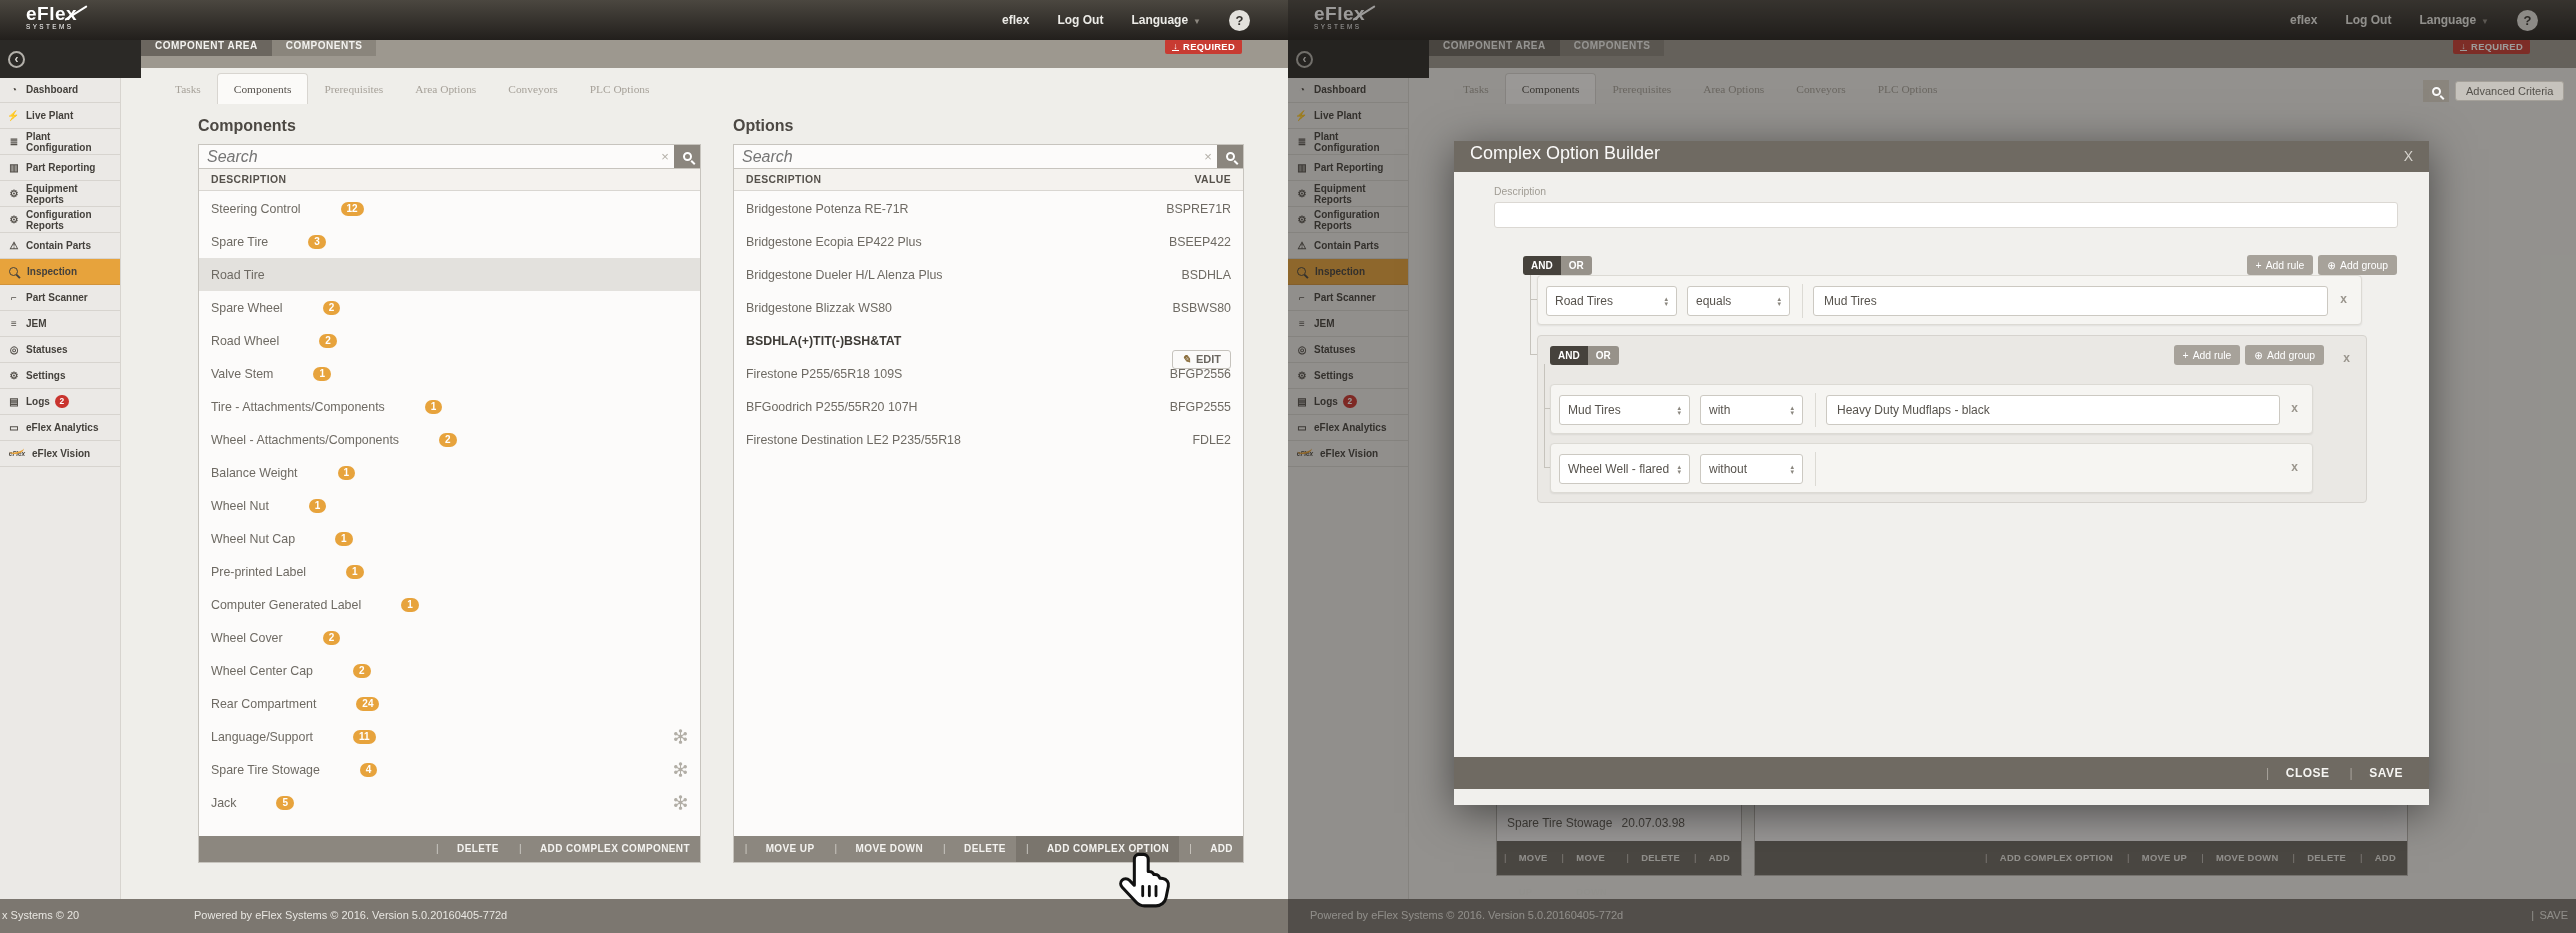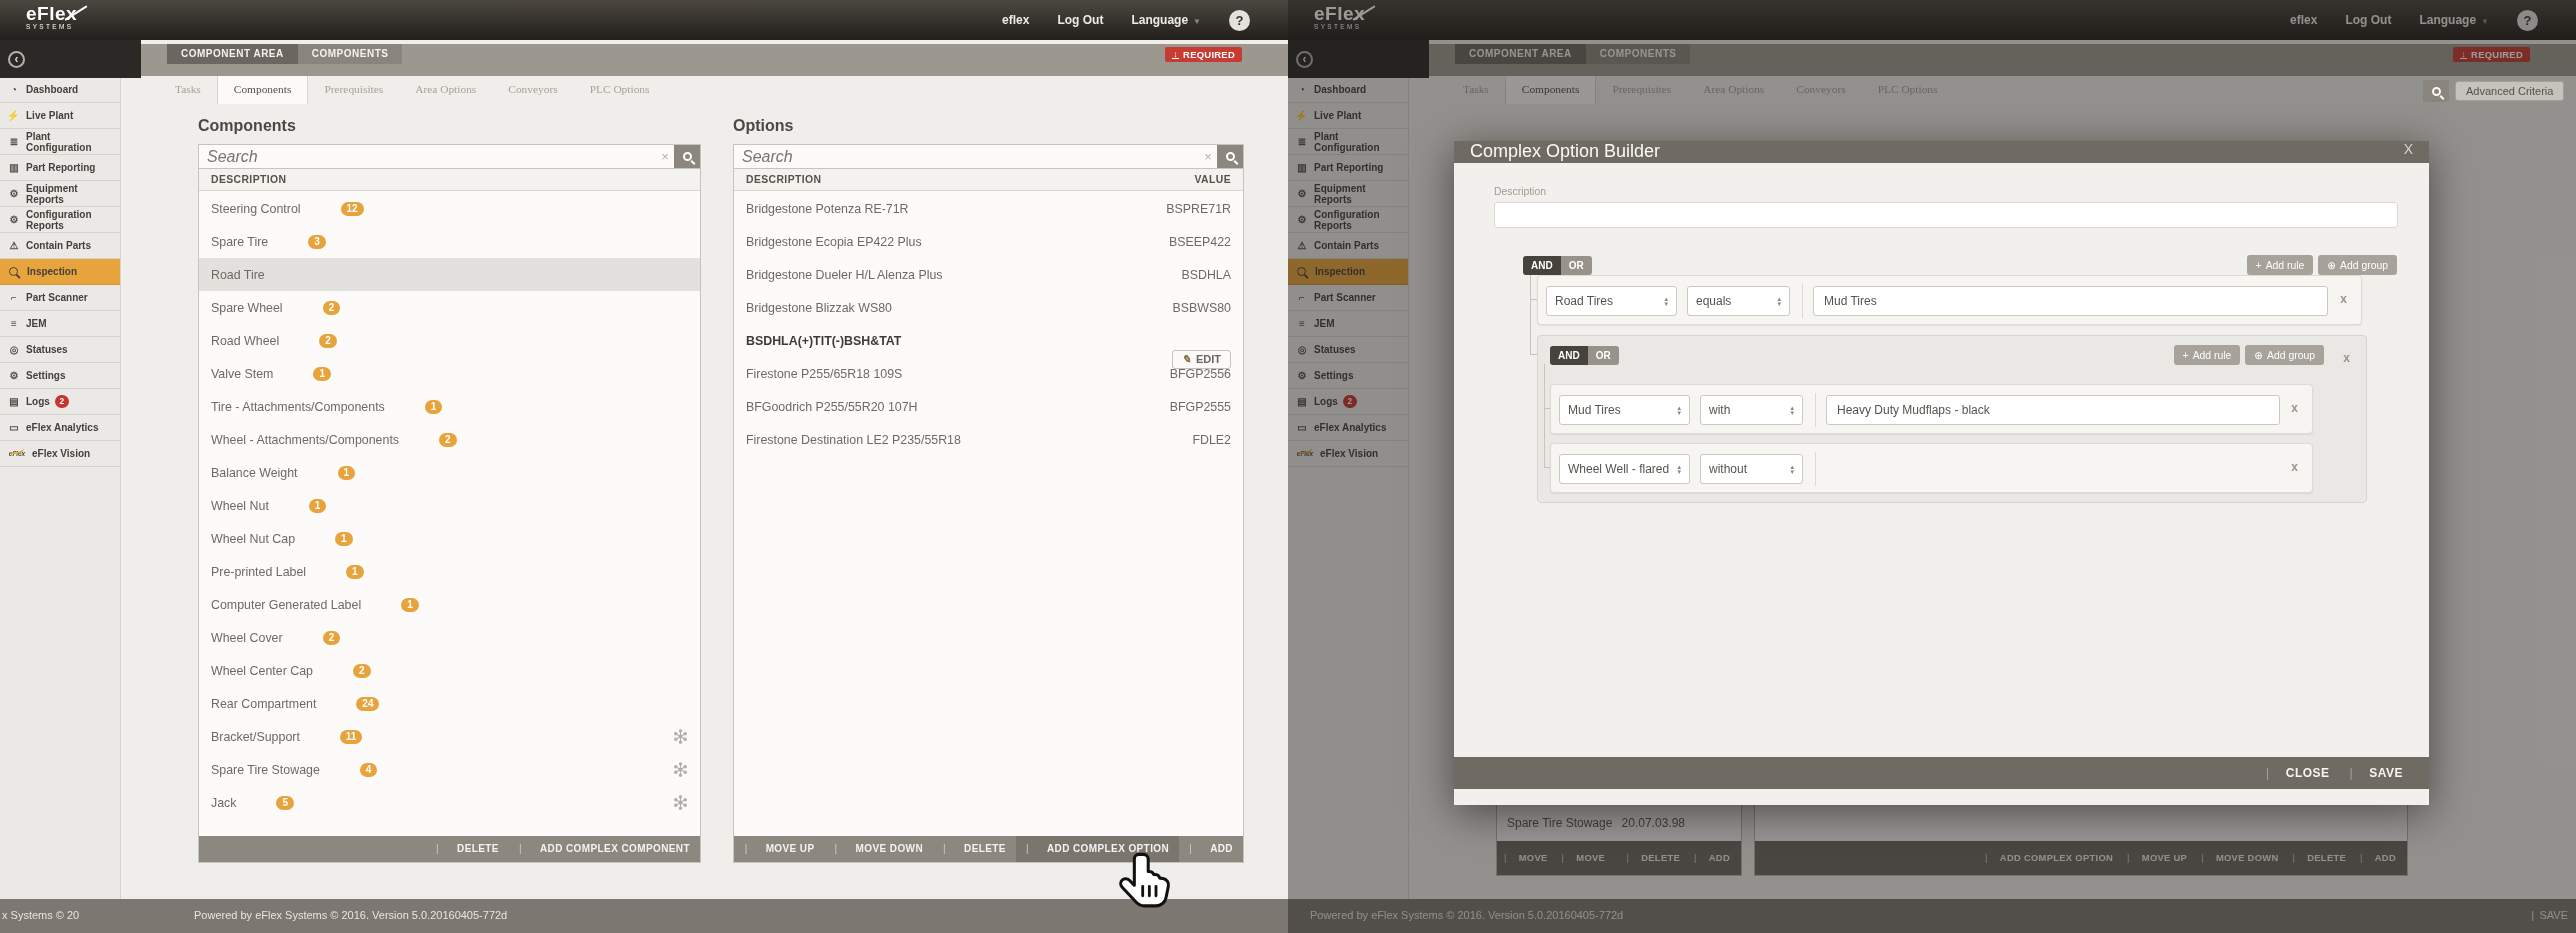--- a/index.html
+++ b/index.html
@@ -12,21 +12,21 @@
   .topbar { position:absolute; left:0; top:0; width:100%; height:40px; background:linear-gradient(#4b4740,#221f1c); z-index:5;}
   .logo { position:absolute; left:26px; top:4px; color:#fff; line-height:1; }
   .logo .main { font-size:19px; font-weight:bold; letter-spacing:0.5px; }
   .logo .sub { font-size:6.4px; letter-spacing:2.4px; margin-top:1px; }
   .logo .swoosh { position:absolute; right:-12px; top:8px; width:26px; height:2px; background:#fff; transform:rotate(-32deg); border-radius:2px; }
   .topbar-right { position:absolute; right:38px; top:0; height:40px; display:flex; align-items:center; gap:28px; color:#ecebe7; font-size:12px; font-weight:bold; }
   .caret { font-size:8px; color:#8d8880; margin-left:5px; }
   .help-circle { width:21px; height:21px; border-radius:50%; background:#e3e1dc; color:#35322e; display:flex; align-items:center; justify-content:center; font-size:13px; font-weight:bold; }
   .corner { position:absolute; left:0; top:40px; width:141px; height:38px; background:#2b2926; z-index:4; }
   .back-btn { position:absolute; left:8px; top:11px; width:17px; height:17px; border:2px solid #b3b0aa; border-radius:50%; color:#dddbd6; font-size:12px; line-height:13px; text-align:center; font-weight:bold; }
-  .crumbbar { position:absolute; left:141px; top:44px; right:0; height:32px; background:#9d988f; display:flex; z-index:4;padding-left:26px; }
+  .crumbbar { position:absolute; left:141px; top:36px; right:0; height:32px; background:#9d988f; display:flex; z-index:4; }
   .crumb { height:20px; line-height:20px; padding:0 14px; font-size:10px; font-weight:bold; letter-spacing:0.5px; color:#f3f2ef; }
   .crumb.area { background:#6b665f; } .crumb.section { background:#8a857c; }
   .required { position:absolute; right:46px; top:3px; height:15px; background:#c83b32; border-radius:2px; color:#fff; font-size:9.4px; font-weight:bold; padding:0 7px; display:flex; align-items:center; gap:4px; letter-spacing:0.3px; }
   .required .dl { font-size:9px; line-height:8px; border-bottom:1.5px solid #fff; padding:0 1px; }
 
   
   .sidebar { position:absolute; left:0; top:77px; width:121px; bottom:34px; background:#ebe9e6; border-right:1px solid #d7d4cf; z-index:3; }
   .side-item { height:26px; display:flex; align-items:center; gap:5px; padding:0 3px 0 7px; border-bottom:1px solid #d7d4cf; font-size:10px; font-weight:bold; color:#44413c; }
   .side-item.active { background:#e7a33c; border-color:#d2933a; }
   .side-icon { width:14px; flex:none; text-align:center; font-size:10px; color:#55514b; font-style:normal; }
@@ -80,21 +80,21 @@
   .bgp-left { left:208px; top:753px; width:246px; height:123px; }
   .bgp-right { left:466px; top:753px; width:654px; height:123px; }
   .bgrow { position:absolute; left:0; right:0; bottom:34px; height:37px; border-top:1px solid #dedcd7; display:flex; align-items:center; font-size:12px; color:#5f5b55; padding:0 10px; }
   .bgrow .val { margin-left:auto; margin-right:46px; }
   .bgfoot { position:absolute; left:0; right:0; bottom:0; height:34px; background:#6e6962; display:flex; align-items:center; justify-content:flex-end; font-size:9.4px; font-weight:bold; color:#ecebe7; letter-spacing:0.3px; padding-right:4px; }
   .bgfoot .fitem { height:34px; line-height:34px; padding:0 7px; }
   .bgfoot .fitem::before { margin-right:12px; }
 
   
   .modal { position:absolute; left:166px; top:141px; width:975px; height:664px; background:#f1f0ed; z-index:100; box-shadow:0 8px 40px rgba(0,0,0,.5); }
-  .m-title { position:absolute; left:0; top:0; right:0; height:22px; background:#6f6a62; color:#fbfaf9; font-size:18px; display:flex; align-items:flex-start; padding:0 16px; }
+  .m-title { position:absolute; left:0; top:0; right:0; height:31px; background:#6f6a62; color:#fbfaf9; font-size:18px; display:flex; align-items:flex-end; padding:8px 16px; }
   .m-close { margin-left:auto; font-size:14px; color:#d6d3cd; font-weight:normal; }
   .m-body { position:absolute; left:0; top:31px; right:0; bottom:32px; }
   .m-desc-label { position:absolute; left:40px; top:14px; font-size:10.4px; color:#a09c94; }
   .m-desc-input { position:absolute; left:40px; top:30px; width:904px; height:26px; background:#fff; border:1px solid #dbd8d3; border-radius:3px; font-size:12px; color:#55514b; padding:0 8px; outline:none; font-family:"Liberation Sans",sans-serif; }
   .andor { display:flex; position:absolute; }
   .andor .and { background:#46423c; color:#fff; font-size:10px; font-weight:bold; padding:4px 8px; border-radius:3px 0 0 3px; }
   .andor .or  { background:#97928a; color:#fff; font-size:10px; font-weight:bold; padding:4px 8px; border-radius:0 3px 3px 0; }
   .andor.top { left:69px; top:84px; }
   .addbtns { position:absolute; display:flex; gap:5px; }
   .addbtns.top { right:32px; top:83px; }
@@ -368,21 +368,21 @@
 
           </div>
 
           <div class="c-row">
             <span>Rear Compartment</span>
             <span class="badge">24</span>
 
           </div>
 
           <div class="c-row">
-            <span>Bracket/Support</span>
+            <span>Language/Support</span>
             <span class="badge">11</span>
             <span class="complex-ic">
               <svg viewBox="0 0 16 16" width="15" height="15">
                 <g stroke="#b2aea6" stroke-width="1.1" fill="#b2aea6">
                   <line x1="8" y1="8" x2="8" y2="2"></line>
                   <line x1="8" y1="8" x2="13" y2="5"></line>
                   <line x1="8" y1="8" x2="13" y2="11"></line>
                   <line x1="8" y1="8" x2="8" y2="14"></line>
                   <line x1="8" y1="8" x2="3" y2="11"></line>
                   <line x1="8" y1="8" x2="3" y2="5"></line>

